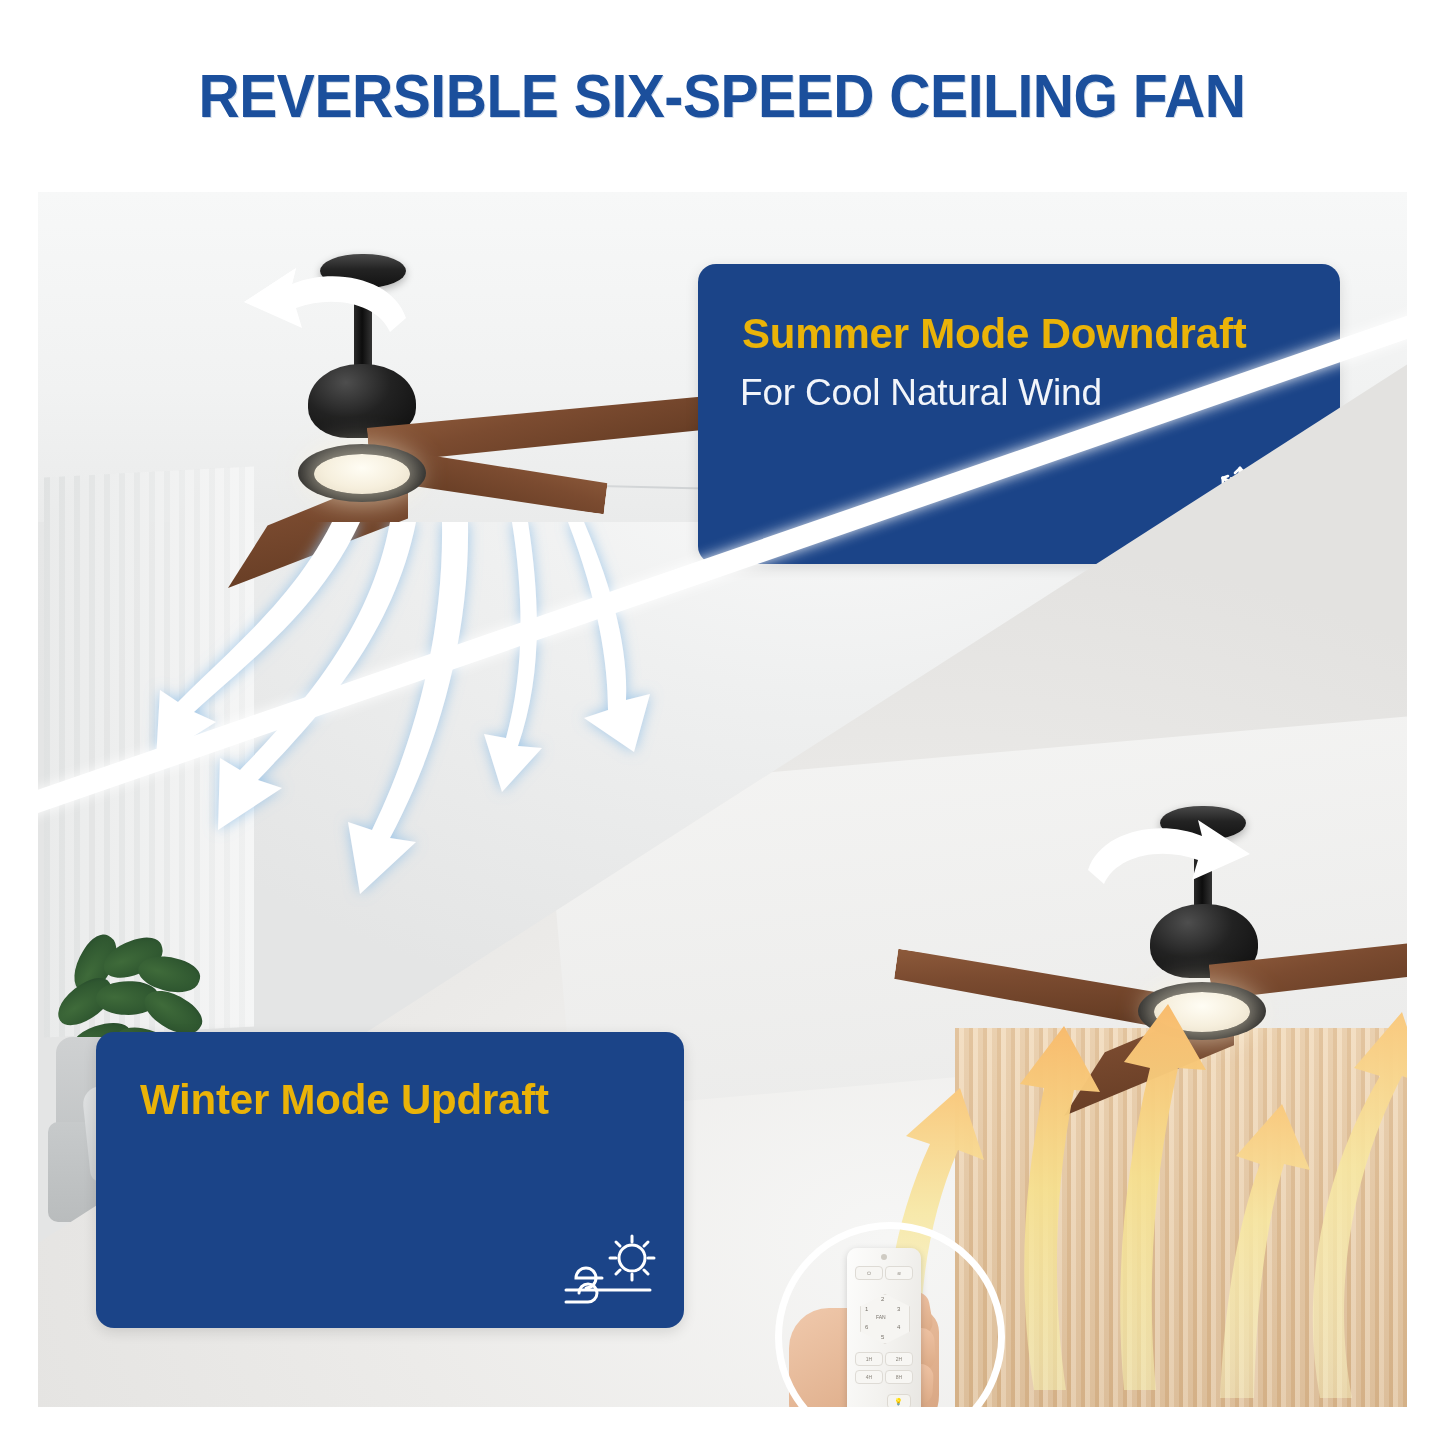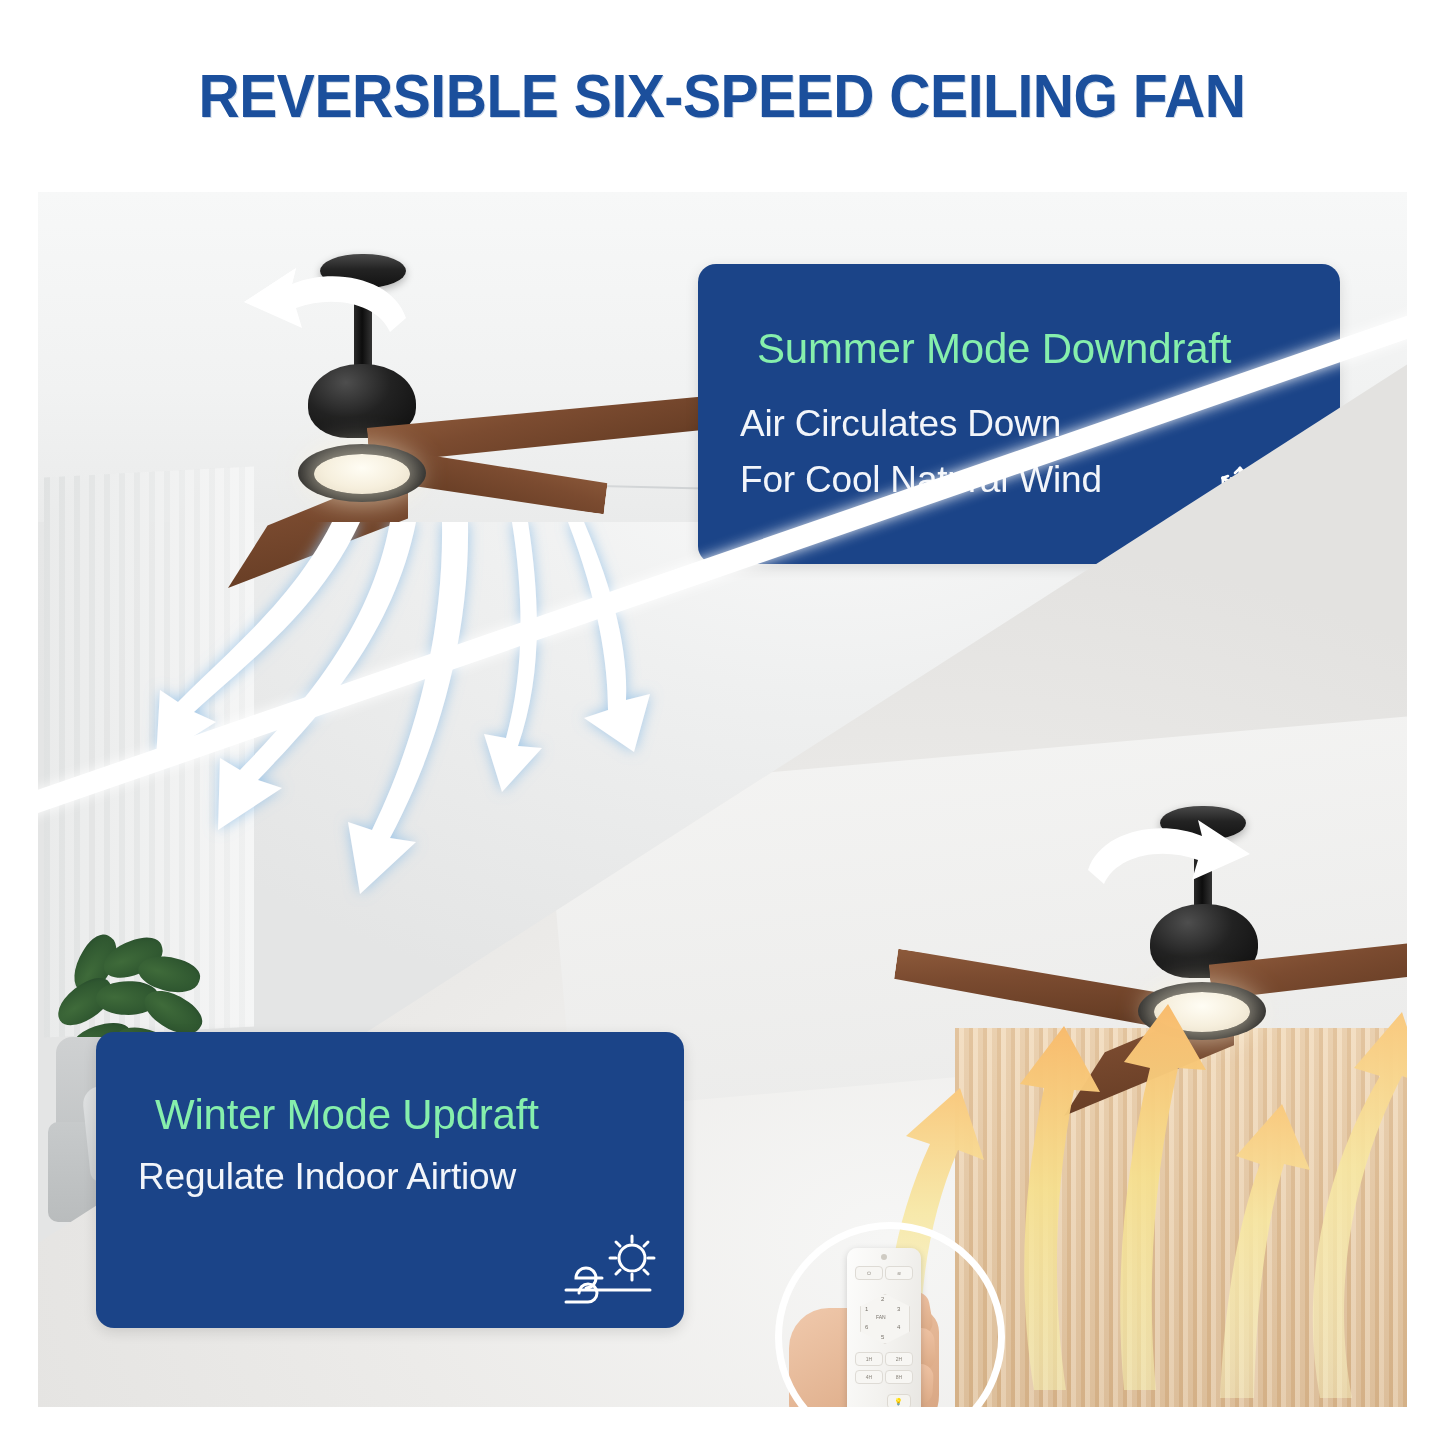--- a/index.html
+++ b/index.html
@@ -225,25 +225,25 @@
 
   
   .card {
     position: absolute;
     background: #1b4488;
     border-radius: 18px;
     box-sizing: border-box;
     box-shadow: 0 4px 14px rgba(0,0,0,.12);
   }
   .card-h {
-    color: #86efac;
+    color: #eab308;
     font-size: 42px;
-    font-weight: normal;
+    font-weight: bold;
     letter-spacing: -0.2px;
-    margin: 17px;
+    margin: 2px;
     white-space: nowrap;
   }
   .card-l {
     color: #f2f5fa;
     font-size: 37px;
     font-weight: normal;
     letter-spacing: -0.2px;
     margin: 0;
     white-space: nowrap;
   }
@@ -389,21 +389,20 @@
                  C 314 226, 346 118, 344 0 Z"></path>
         <path d="M430 0 C 444 90, 442 160, 420 224 L 444 226 L 404 270 L 386 212 L 408 216
                  C 424 158, 428 88, 414 0 Z"></path>
         <path d="M486 0 C 516 70, 530 128, 528 178 L 552 172 L 536 230 L 486 196 L 510 188
                  C 510 140, 500 78, 470 0 Z"></path>
       </g>
     </svg>
 
     <div class="card" style="left:660px; top:72px; width:642px; height:300px; padding:44px 40px 0 42px;">
       <p class="card-h">Summer Mode Downdraft</p>
-      <p class="card-l" style="margin-top:30px;">Air Circulates Down</p>
       <p class="card-l" style="margin-top:14px;">For Cool Natural Wind</p>
 
       <svg class="card-icon" width="104" height="86" viewBox="0 0 104 86" fill="none" stroke="#ffffff" stroke-width="3.2" stroke-linecap="round">
 
         <g transform="translate(30,26)">
           <line x1="0" y1="-20" x2="0" y2="20"></line>
           <line x1="-17.3" y1="-10" x2="17.3" y2="10"></line>
           <line x1="-17.3" y1="10" x2="17.3" y2="-10"></line>
           <path d="M-5 -15 L0 -20 L5 -15" stroke-width="2.6"></path>
           <path d="M-5 15 L0 20 L5 15" stroke-width="2.6"></path>
@@ -474,21 +473,20 @@
                C 58 332, 46 422, 56 506 Z"></path>
       <path d="M352 506 C 356 420, 368 336, 392 272 L 368 264 L 414 212 L 442 278 L 416 272
                C 396 338, 388 422, 386 506 Z"></path>
       <path d="M452 506 C 432 400, 454 282, 512 184 L 486 176 L 534 120 L 558 192 L 534 184
                C 482 284, 464 402, 484 506 Z"></path>
     </g>
   </svg>
 
   <div class="card" style="left:58px; top:840px; width:588px; height:296px; padding:42px 36px 4px 42px;">
     <p class="card-h">Winter Mode Updraft</p>
-    <p class="card-l" style="margin-top:14px;">Regulate Indoor Airtiow</p>
 
     <svg class="card-icon" style="right:18px; bottom:12px;" width="108" height="82" viewBox="0 0 108 82" fill="none" stroke="#ffffff" stroke-width="3" stroke-linecap="round">
 
       <circle cx="74" cy="24" r="13"></circle>
       <line x1="74" y1="2" x2="74" y2="8"></line>
       <line x1="74" y1="40" x2="74" y2="46"></line>
       <line x1="52" y1="24" x2="58" y2="24"></line>
       <line x1="90" y1="24" x2="96" y2="24"></line>
       <line x1="58" y1="8" x2="62" y2="12"></line>
       <line x1="86" y1="36" x2="90" y2="40"></line>

